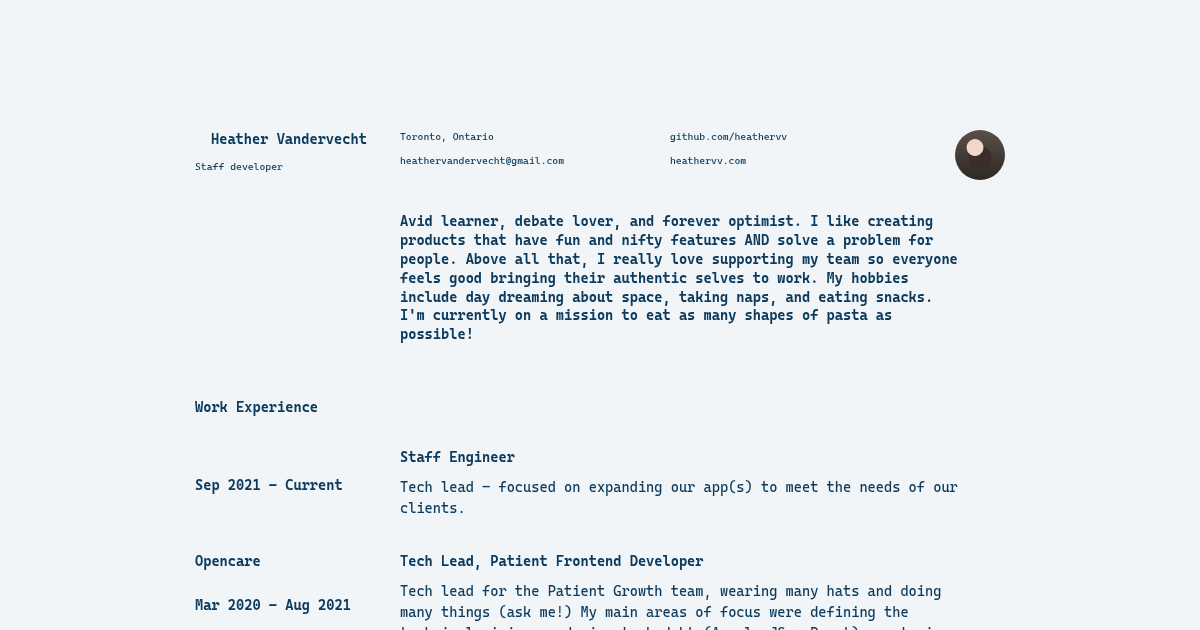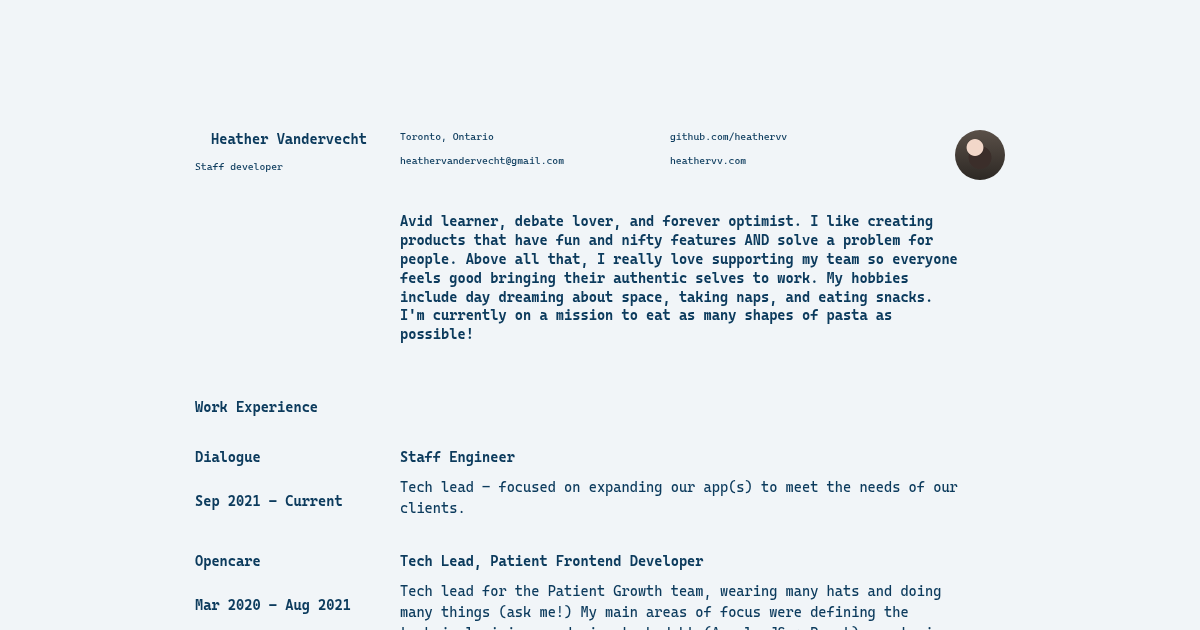--- a/index.html
+++ b/index.html
@@ -111,21 +111,20 @@
       <div class="avatar"></div>
     </div>
   </div>
 
   <div class="bio">Avid learner, debate lover, and forever optimist. I like creating products that have fun and nifty features AND solve a problem for people. Above all that, I really love supporting my team so everyone feels good bringing their authentic selves to work. My hobbies include day dreaming about space, taking naps, and eating snacks. I'm currently on a mission to eat as many shapes of pasta as possible!</div>
 
   <div class="section-title">Work Experience</div>
 
   <div class="job">
     <div class="job-left">
-      <div class="company">Dialogue</div>
       <div class="dates">Sep 2021 – Current</div>
     </div>
     <div class="job-right">
       <div class="jtitle">Staff Engineer</div>
       <div class="jdesc">Tech lead – focused on expanding our app(s) to meet the needs of our clients.</div>
     </div>
   </div>
 
   <div class="job">
     <div class="job-left">

